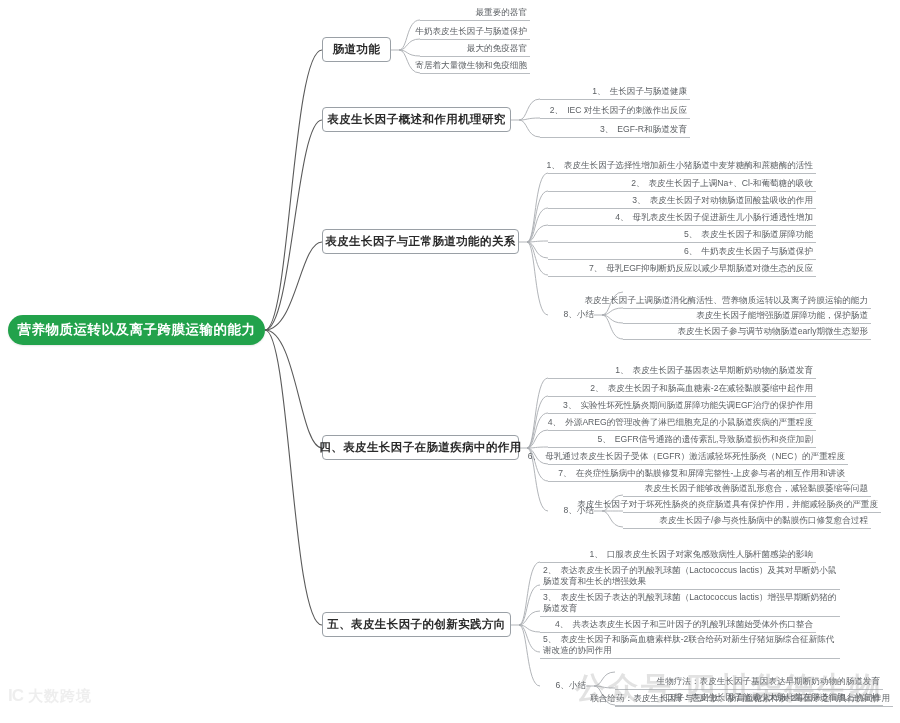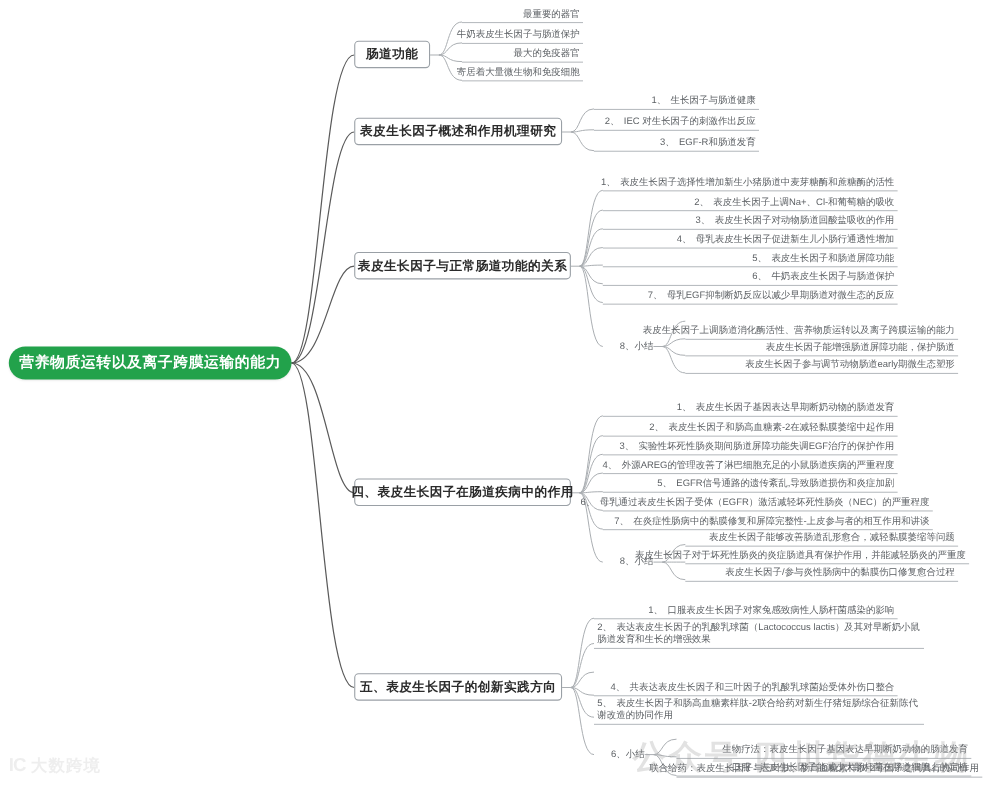--- a/index.html
+++ b/index.html
@@ -286,20 +286,23 @@
 
   <div class="node topic" style="left:322px;top:612px;width:189px;">五、表皮生长因子的创新实践方向</div>
 
   <div class="node leaf" style="left:540px;top:552px;width:276px;height:11px;">
     <span class="num">1、</span>
     <span>口服表皮生长因子对家兔感致病性人肠杆菌感染的影响</span>
   </div>
   <div class="node leaf wrap" style="left:540px;top:567px;width:300px;height:23px;">
     <span><span class="num">2、</span><span>表达表皮生长因子的乳酸乳球菌（Lactococcus lactis）及其对早断奶小鼠肠道发育和生长的增强效果</span></span>
   </div>
+  <div class="node leaf wrap" style="left:540px;top:594px;width:300px;height:23px;">
+    <span><span class="num">3、</span><span>表皮生长因子表达的乳酸乳球菌（Lactococcus lactis）增强早期断奶猪的肠道发育</span></span>
+  </div>
   <div class="node leaf" style="left:540px;top:622px;width:276px;height:11px;">
     <span class="num">4、</span>
     <span>共表达表皮生长因子和三叶因子的乳酸乳球菌始受体外伤口整合</span>
   </div>
   <div class="node leaf wrap" style="left:540px;top:636px;width:300px;height:23px;">
     <span><span class="num">5、</span><span>表皮生长因子和肠高血糖素样肽-2联合给药对新生仔猪短肠综合征新陈代谢改造的协同作用</span></span>
   </div>
 
   <div class="node sumlabel" style="left:544px;top:680px;width:42px;height:12px;">
     <span class="num">6、</span>

